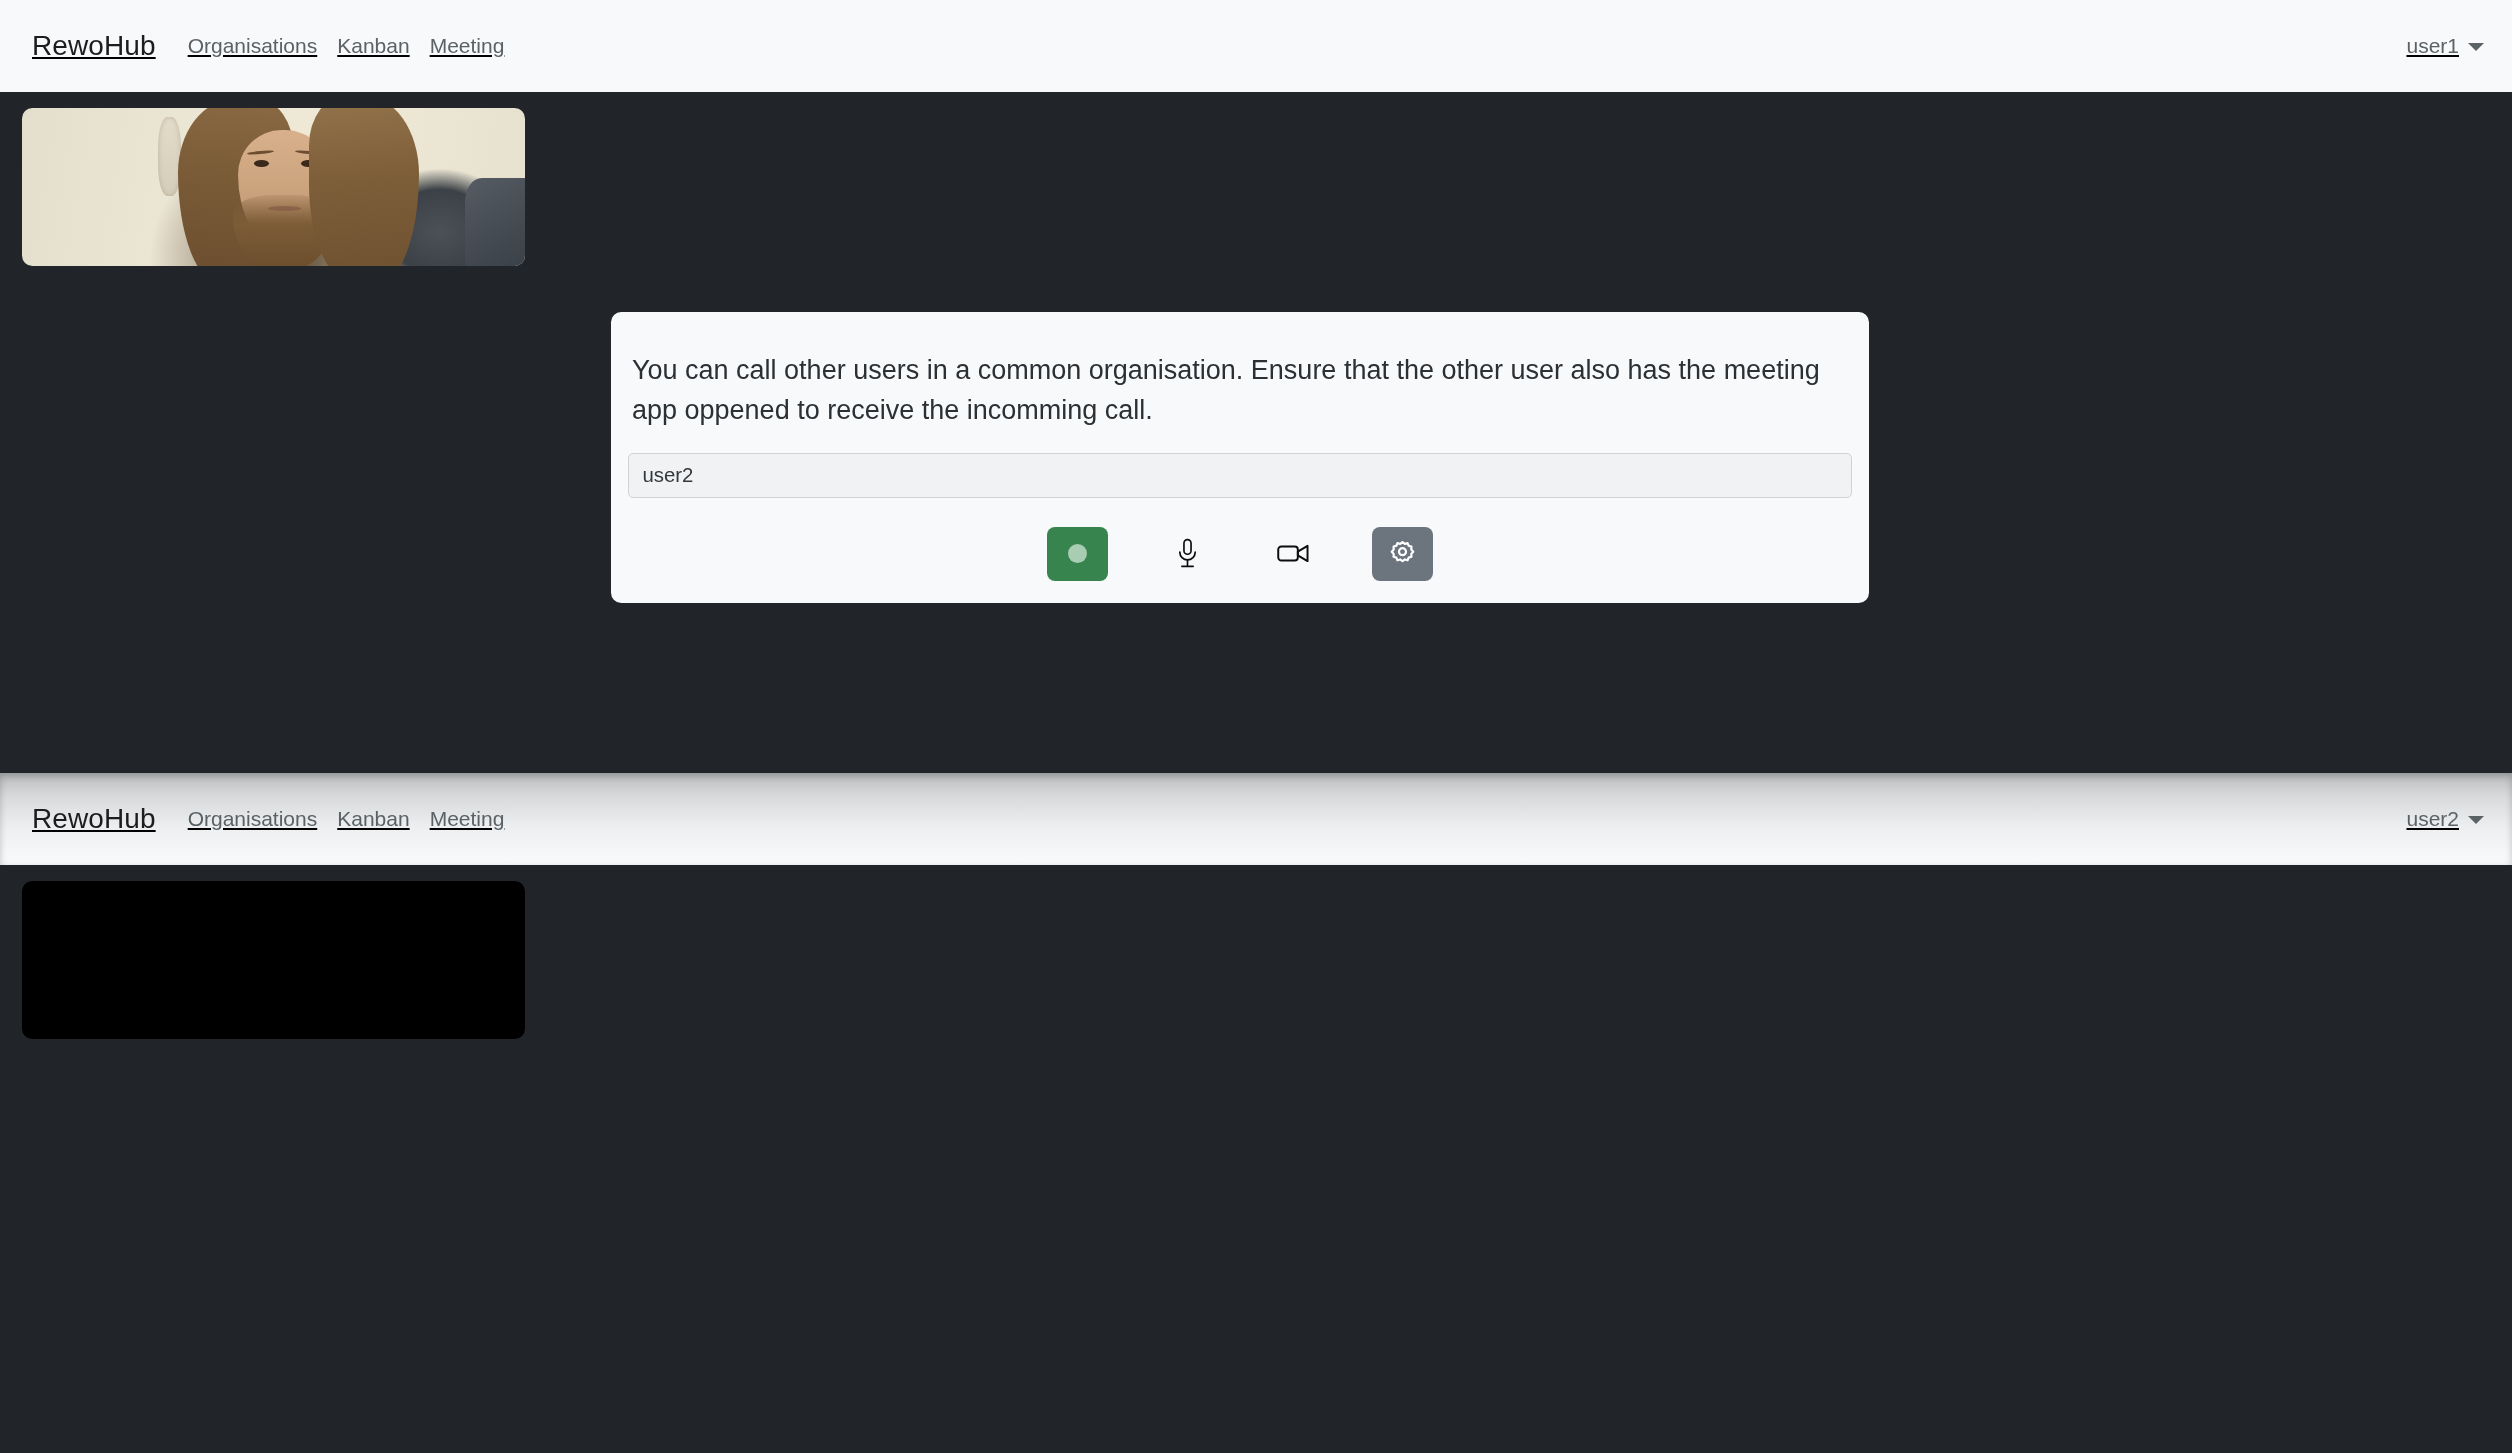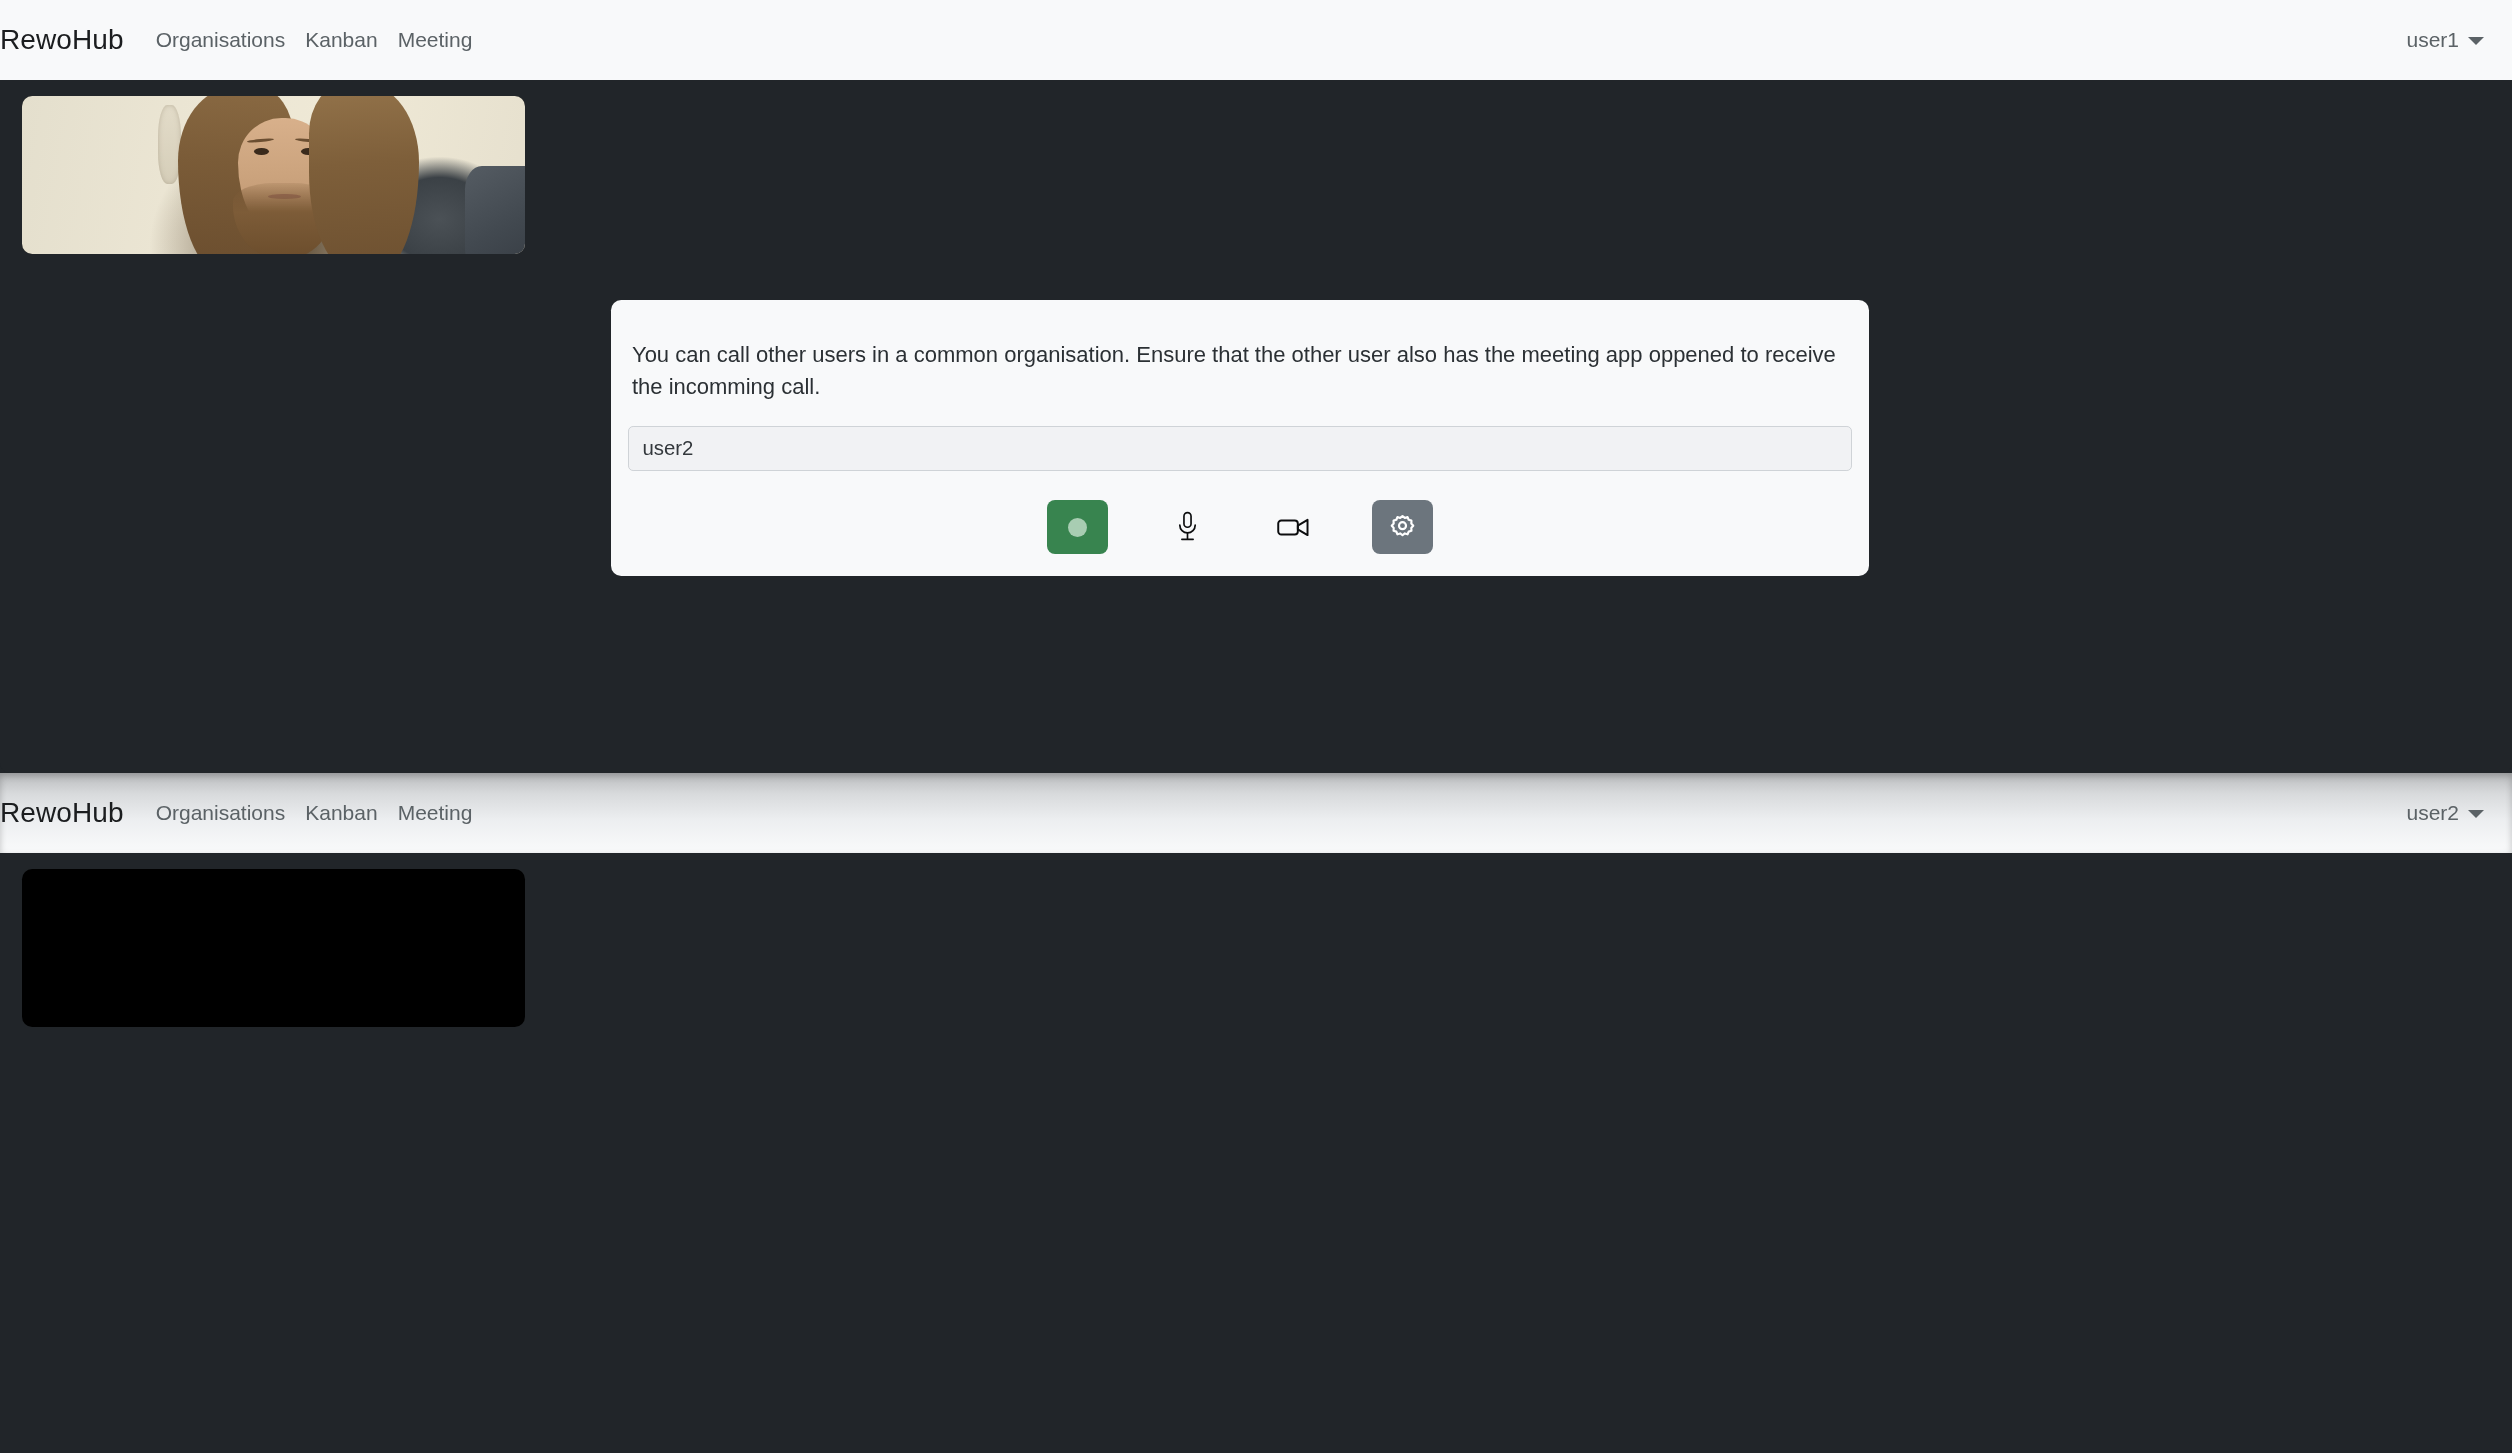--- a/index.html
+++ b/index.html
@@ -21,26 +21,27 @@
     overflow: hidden;
     background: #212529;
   }
   #window-top    { top: 0;    height: 773px; border-bottom-left-radius: 10.2px; border-bottom-right-radius: 10.2px; }
   #window-bottom { top: 773px; height: 680px; }
 
   
   .navbar {
     position: relative;
     width: 100%;
-    height: 80px;
+    height: 92px;
     background: #f8f9fa;
     display: flex;
     align-items: center;
-    padding: 0 28px 0 0;
+    padding: 0 28px 0 32px;
     z-index: 5;
+    text-decoration: underline;
   }
   .navbar.shadowed {
     background: linear-gradient(180deg, #b9bbbd 0%, #d8dadc 26%, #eceef0 58%, #f6f7f8 88%, #f8f9fa 100%);
     box-shadow: inset 0 2.9px 7.3px rgba(0,0,0,.22);
   }
   .navbar-brand {
     font-size: 28px;
     color: #1b1d1f;
     letter-spacing: 0.1px;
     margin-right: 32px;
@@ -175,21 +176,21 @@
   }
   .call-card-title {
     font-size: 46px;
     font-weight: 400;
     text-align: center;
     color: #1b1d1f;
     line-height: 1.18;
     letter-spacing: -0.2px;
   }
   .call-card-desc {
-    font-size: 22px;
+    font-size: 27px;
     color: #2b3034;
     line-height: 1.45;
     margin-top: 20.4px;
     padding: 0 3.6px;
   }
   .call-input {
     display: block;
     width: 100%;
     margin-top: 23px;
     height: 45px;

